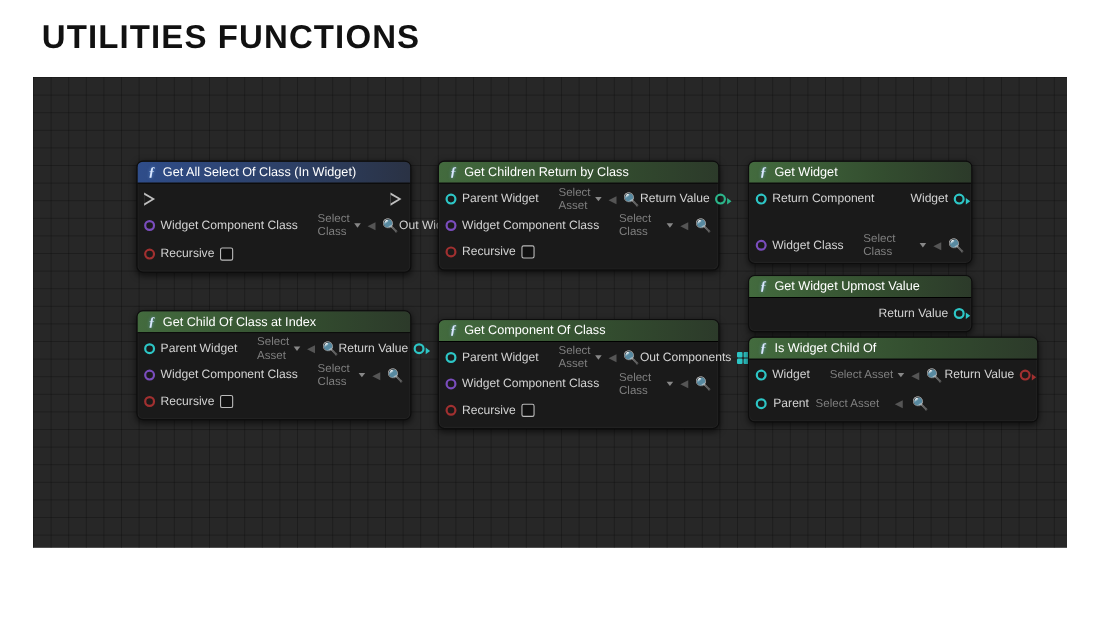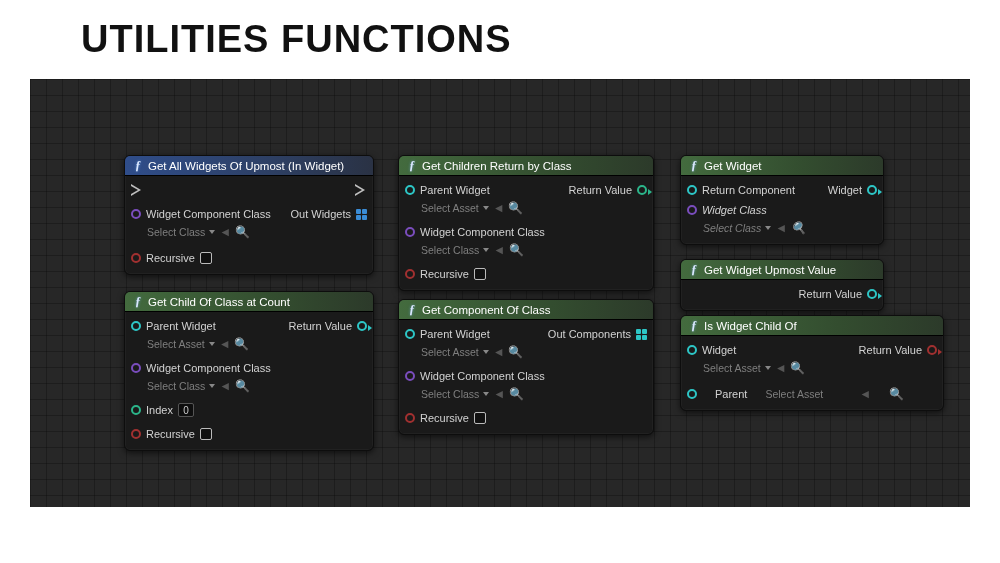--- a/index.html
+++ b/index.html
@@ -6,25 +6,24 @@
   body {
     width: 1000px;
     height: 563px;
     background: #fff;
     font-family: Arial, Helvetica, sans-serif;
     overflow: hidden;
   }
   .page-title {
     font-family: "Arial Black", Impact, sans-serif;
     font-weight: 900;
-    font-size: 38px;
+    font-size: 30px;
     letter-spacing: 1px;
     padding: 18px 0 0 38px;
     color: #111;
-    margin-left: 43px;
   }
   .canvas-wrap {
     margin: 18px 30px 0 30px;
     height: 428px;
     background: #272727;
     background-image:
       linear-gradient(to right, rgba(0,0,0,0.25) 1px, transparent 1px),
       linear-gradient(to bottom, rgba(0,0,0,0.25) 1px, transparent 1px);
     background-size: 16px 16px;
     position: relative;
@@ -75,21 +74,21 @@
     gap: 4px;
   }
   .row {
     display: flex;
     justify-content: space-between;
     align-items: flex-start;
     min-height: 16px;
   }
   .side {
     display: flex;
-    flex-direction: column;
+    flex-direction: row;
     gap: 2px;
   }
   .pin-row {
     display: flex;
     align-items: center;
     gap: 5px;
     height: 16px;
   }
   .pin-row.right { }
   .pin-label { color: #d2d2d2; font-size: 11px; white-space: nowrap; }
@@ -185,21 +184,21 @@
 </head>
 <body>
 
 <div class="page-title">UTILITIES FUNCTIONS</div>
 
 <div class="canvas-wrap">
 
   <div class="node" style="left:94px; top:76px; width:250px;">
     <div class="node-header blue">
       <span class="f-icon">ƒ</span>
-      <span class="node-title">Get All Widgets Of Upmost (In Widget)</span>
+      <span class="node-title">Get All Select Of Class (In Widget)</span>
     </div>
     <div class="node-body">
       <div class="row">
         <div class="pin-row">
             <span class="exec-pin"></span>
           </div>
         <div class="pin-row right">
             <span class="exec-pin"></span>
           </div>
       </div>
@@ -233,21 +232,21 @@
           <span class="checkbox"></span>
         </div>
         <div></div>
       </div>
     </div>
   </div>
 
   <div class="node" style="left:94px; top:212px; width:250px;">
     <div class="node-header">
       <span class="f-icon">ƒ</span>
-      <span class="node-title">Get Child Of Class at Count</span>
+      <span class="node-title">Get Child Of Class at Index</span>
     </div>
     <div class="node-body">
       <div class="row">
         <div class="side">
           <div class="pin-row">
             <span class="pin-circle in c-cyan"></span>
             <span class="pin-label">Parent Widget</span>
           </div>
           <div class="sel-row">
             <span class="sel-text">Select Asset</span>
@@ -266,28 +265,20 @@
           <div class="pin-row">
             <span class="pin-circle in c-purple"></span>
             <span class="pin-label">Widget Component Class</span>
           </div>
           <div class="sel-row">
             <span class="sel-text">Select Class</span>
             <span class="caret"></span>
             <span class="nav-icon">◄</span>
             <span class="nav-icon">🔍</span>
           </div>
-        </div>
-        <div></div>
-      </div>
-      <div class="row" style="margin-top:4px;">
-        <div class="pin-row">
-          <span class="pin-circle in c-teal"></span>
-          <span class="pin-label">Index</span>
-          <span class="num-input">0</span>
         </div>
         <div></div>
       </div>
       <div class="row" style="margin-top:4px;">
         <div class="pin-row">
           <span class="pin-circle in c-red"></span>
           <span class="pin-label">Recursive</span>
           <span class="checkbox"></span>
         </div>
         <div></div>
@@ -409,21 +400,21 @@
       <div class="row">
         <div class="pin-row">
           <span class="pin-circle in c-cyan"></span>
           <span class="pin-label">Return Component</span>
         </div>
         <div class="pin-row right">
           <span class="pin-label">Widget</span>
           <span class="pin-circle c-cyan"></span>
         </div>
       </div>
-      <div class="row" style="margin-top:0;font-style:italic;">
+      <div class="row" style="margin-top:22px;">
         <div class="side">
           <div class="pin-row">
             <span class="pin-circle in c-purple"></span>
             <span class="pin-label">Widget Class</span>
           </div>
           <div class="sel-row">
             <span class="sel-text">Select Class</span>
             <span class="caret"></span>
             <span class="nav-icon">◄</span>
             <span class="nav-icon">🔍</span>
@@ -468,21 +459,21 @@
             <span class="nav-icon">◄</span>
             <span class="nav-icon">🔍</span>
           </div>
         </div>
         <div class="pin-row right">
           <span class="pin-label">Return Value</span>
           <span class="pin-circle c-red"></span>
         </div>
       </div>
       <div class="row" style="margin-top:6px;">
-        <div class="pin-row" style="gap:18px;">
+        <div class="pin-row" style="gap:6px;">
           <span class="pin-circle in c-cyan"></span>
           <span class="pin-label">Parent</span>
           <span class="sel-text" style="color:#7f7f7f;font-size:10.5px;">Select Asset</span>
           <span class="caret" style="border-top-color:#888;"></span>
           <span class="nav-icon" style="color:#555;font-size:12px;">◄</span>
           <span class="nav-icon" style="color:#555;font-size:12px;">🔍</span>
         </div>
         <div></div>
       </div>
     </div>

